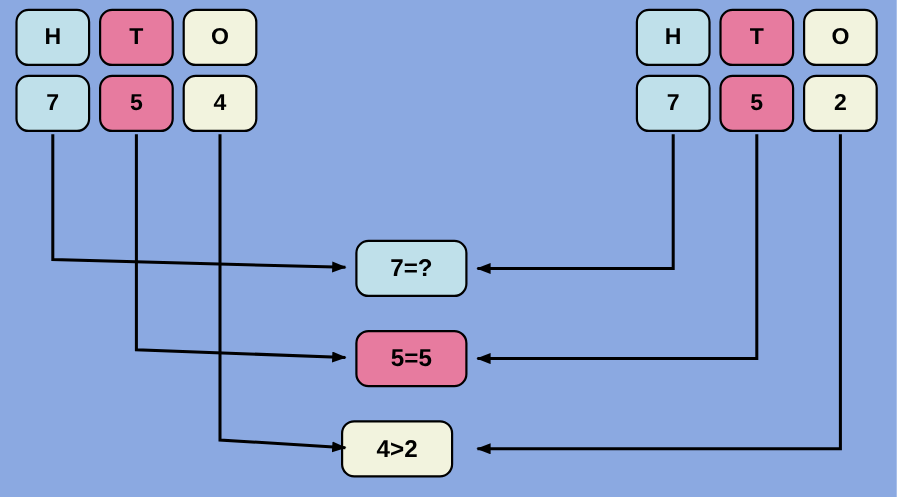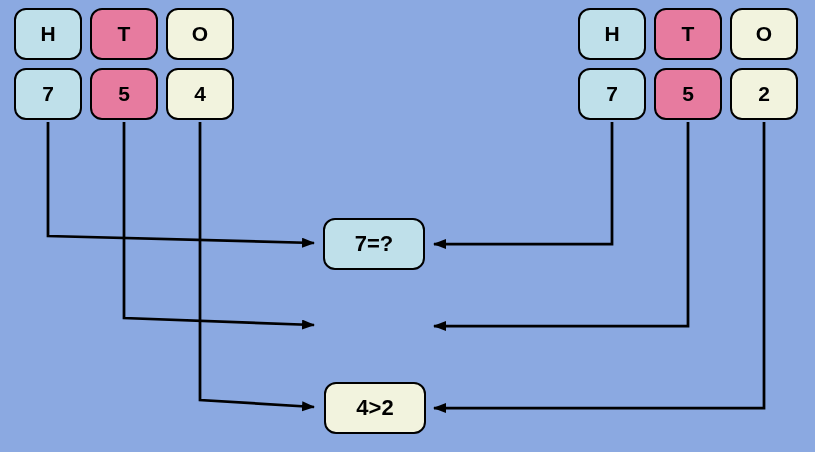--- a/index.html
+++ b/index.html
@@ -69,21 +69,22 @@
 
   <div class="box c-blue" style="left:578px;top:8px">H</div>
   <div class="box c-pink" style="left:654px;top:8px">T</div>
   <div class="box c-cream" style="left:730px;top:8px">O</div>
 
   <div class="box c-blue" style="left:578px;top:68px">7</div>
   <div class="box c-pink" style="left:654px;top:68px">5</div>
   <div class="box c-cream" style="left:730px;top:68px">2</div>
 
   <div class="cmp c-blue" style="left:323px;top:218px">7=?</div>
-  <div class="cmp c-cream" style="left:324px;top:382px">4&gt;2</div>
+  <div class="cmp c-pink" style="left:323px;top:300px">5=5</div>
+  <div class="cmp c-cream" style="left:310px;top:382px">4&gt;2</div>
 
   <svg class="arrows" viewBox="0 0 815 452" xmlns="http://www.w3.org/2000/svg">
     <defs>
       <marker id="ah" markerUnits="userSpaceOnUse" markerWidth="14" markerHeight="12" refX="12" refY="5" orient="auto">
         <path d="M0,0 L13,5 L0,10 z" fill="#000"></path>
       </marker>
     </defs>
 
     <path d="M48,122 L48,236 L314,243" fill="none" stroke="#000" stroke-width="2.75" marker-end="url(#ah)"></path>
     <path d="M124,122 L124,318 L314,325" fill="none" stroke="#000" stroke-width="2.75" marker-end="url(#ah)"></path>

